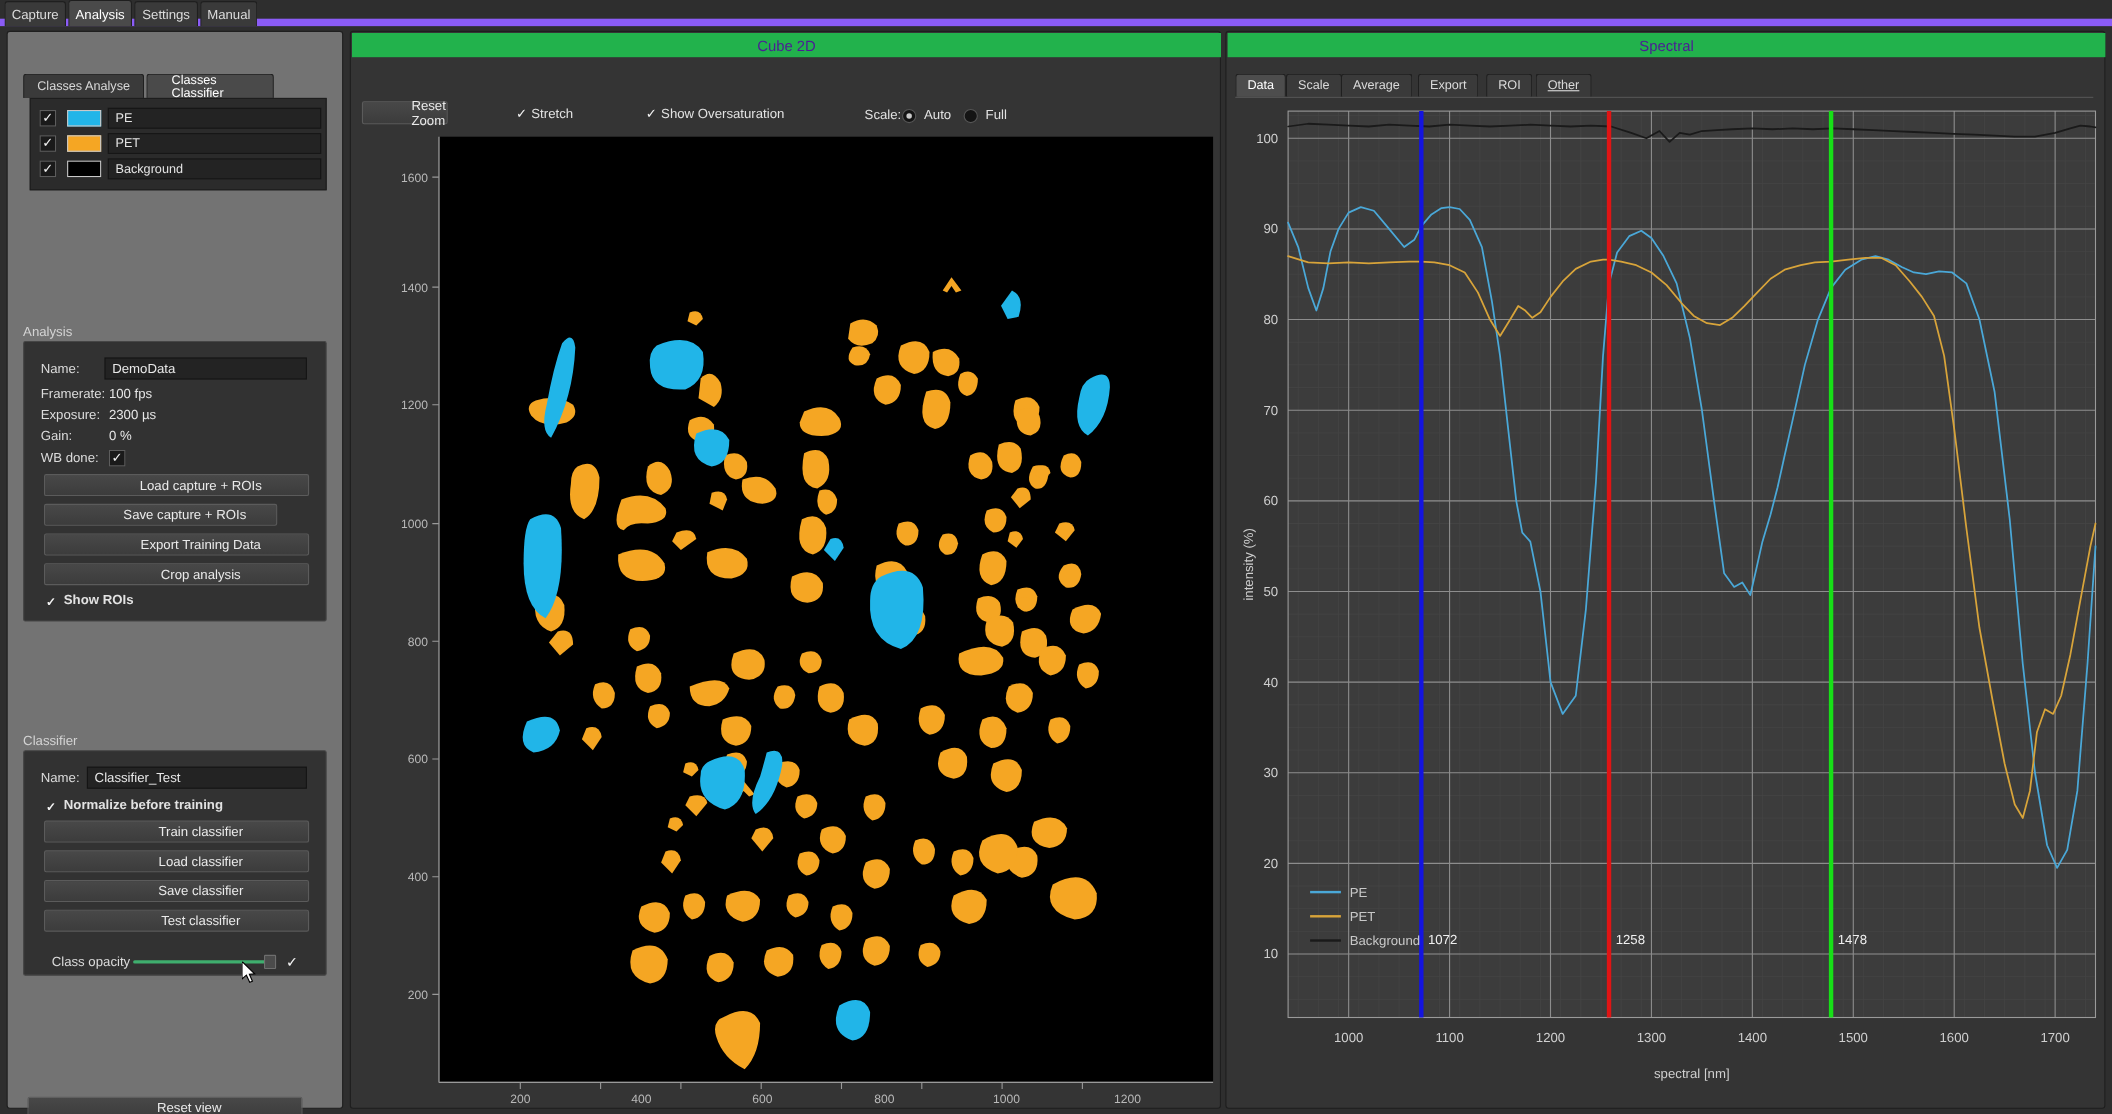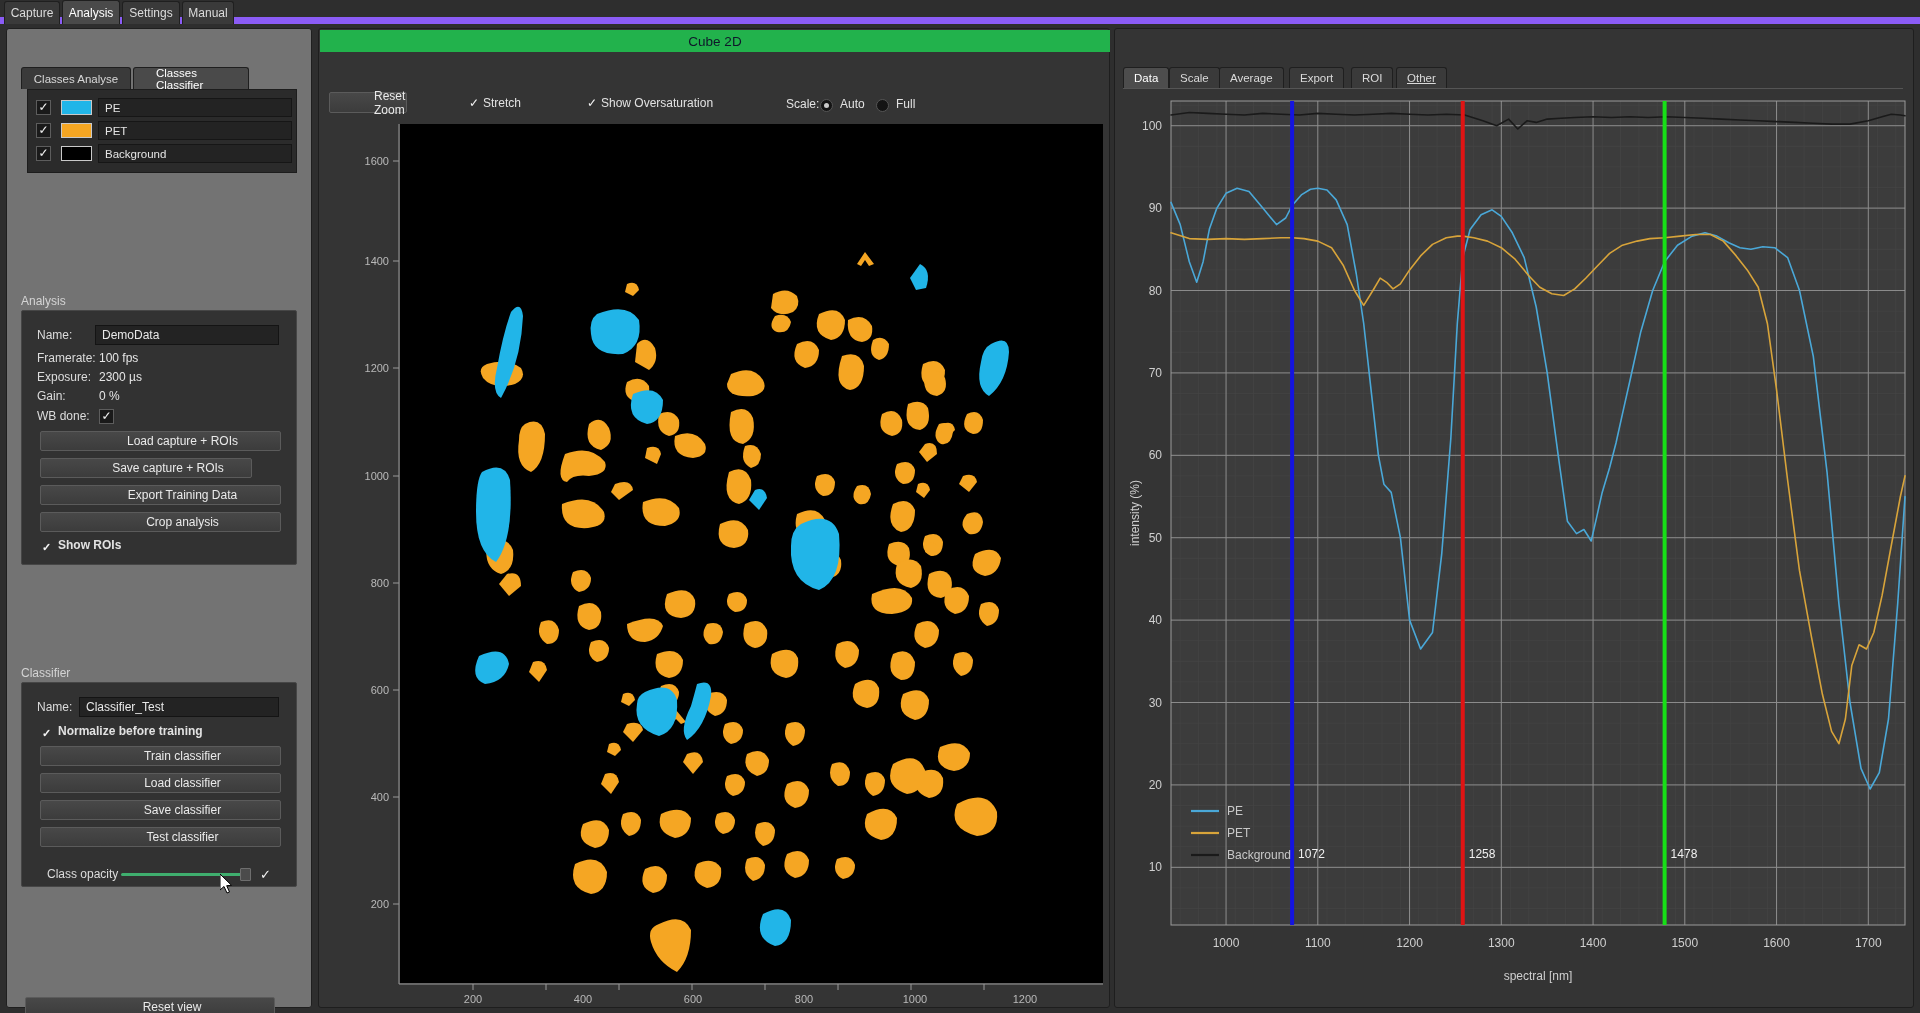--- a/index.html
+++ b/index.html
@@ -106,21 +106,21 @@
     background: #4b4b4b; border: 1px solid #6e6e6e; border-radius: 1px;
   }
 
   
   .panel {
     position: absolute; background: #343434;
     border: 1px solid #1e1e1e; border-radius: 3px;
   }
   .panelhdr {
     position: absolute; left: 1px; top: 1px; height: 22px;
-    background: #22b24c; color: #0f172a;
+    background: #22b24c; color: #4c1d95;
     font-size: 13.5px; display: flex; align-items: center; justify-content: center;
   }
   .toolrow { position: absolute; font-size: 12px; color: #e2e2e2; }
 
   .radio {
     display: inline-block; width: 13px; height: 13px; border-radius: 50%;
     background: #141414; border: 1px solid #555; vertical-align: -2px;
   }
   .radio.on { background: #141414; }
   .radio.on::after {
@@ -437,20 +437,21 @@
           <text x="256" y="879">400</text>
         <text x="366" y="879">600</text>
           <text x="477" y="879">800</text>
         <text x="588" y="879">1000</text>
           <text x="698" y="879">1200</text>
       </g>
     </svg>
   </div>
 
   <div class="panel" style="left:1114px;top:4px;width:800px;height:980px;">
+    <div class="panelhdr" style="width:798px;">Spectral</div>
 
     <div style="position:absolute;left:8px;top:38px;height:21px;width:780px;">
       <div class="sptab active" style="left:0;">Data</div>
       <div class="sptab" style="left:46px;">Scale</div>
       <div class="sptab" style="left:96px;">Average</div>
       <div class="sptab" style="left:166px;">Export</div>
       <div class="sptab" style="left:228px;">ROI</div>
       <div class="sptab" style="left:273px;text-decoration:underline;">Other</div>
     </div>
     <div class="sptabline" style="left:8px;top:59px;width:780px;"></div>

